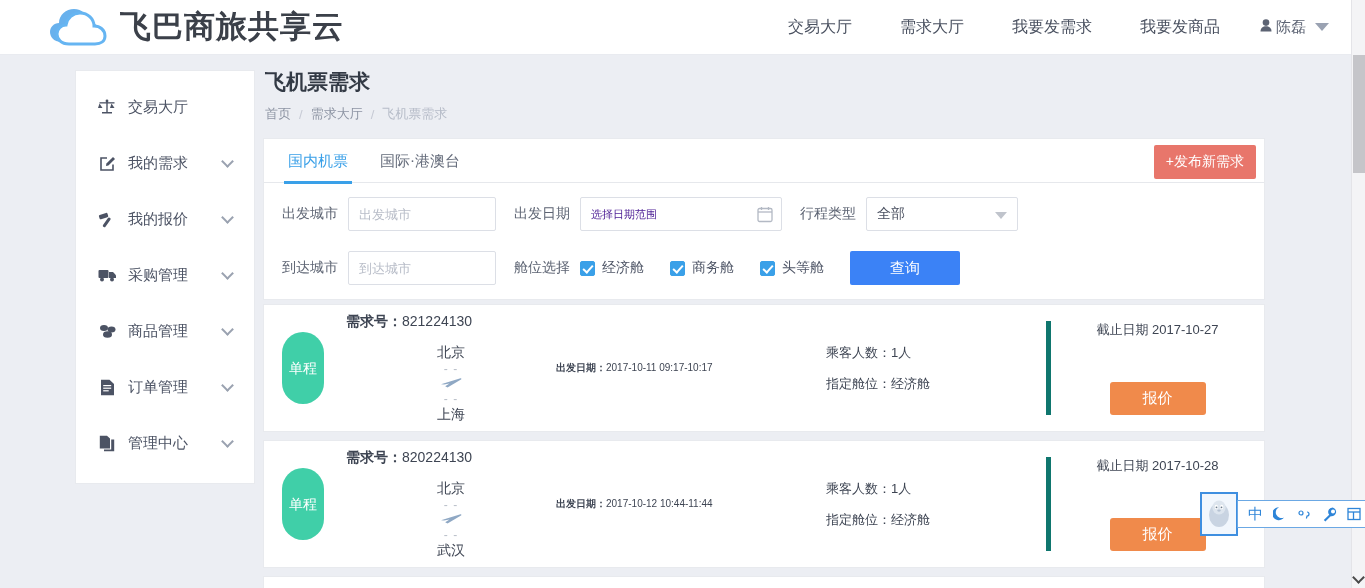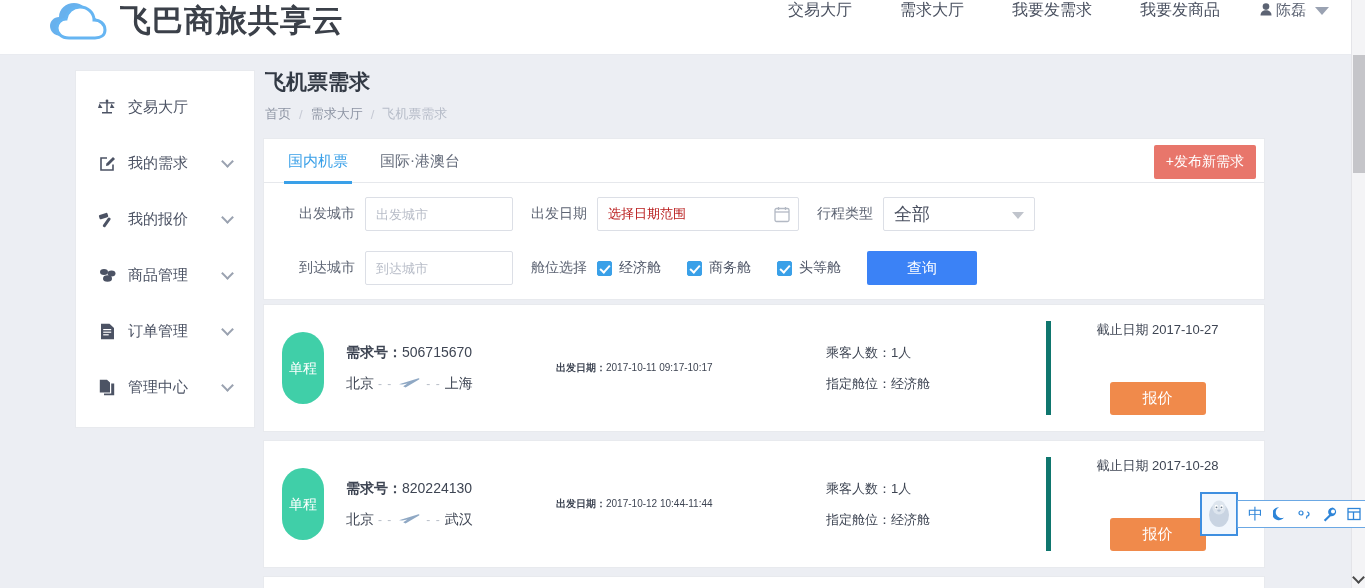--- a/index.html
+++ b/index.html
@@ -11,21 +11,21 @@
     background: #eceef3;
   }
   .page { position: relative; width: 1365px; height: 588px; background: #eceef3; overflow: hidden; }
 
   
   .header {
     position: absolute; top: 0; left: 0;
     width: 1351px; height: 55px;
     background: #ffffff;
     border-bottom: 1px solid #e9ebf0;
-    display: flex; align-items: flex-start; gap: 34px;
+    display: flex; align-items: center; gap: 34px;
   }
   .brand { display: flex; align-items: center; margin-left: 48px; }
   .brand-cloud { width: 62px; height: 40px; position: relative; margin-right: 10px; }
   .brand-text {
     font-size: 31px; font-weight: bold; color: #3b4049;
     letter-spacing: 1px; font-family: "DejaVu Sans", sans-serif;
   }
   .nav { margin-left: auto; display: flex; align-items: center; margin-right: 22px; }
   .nav-item {
     font-size: 16px; color: #4a5160; margin-left: 48px;
@@ -92,43 +92,43 @@
   }
   .publish-btn {
     position: absolute; right: 8px; top: 6px;
     background: #e8766b; color: #fff;
     font-size: 14px; padding: 8px 12px;
     border: none; cursor: pointer; font-family: inherit;
     border-radius: 2px;
   }
 
   
-  .searchbar { padding: 14px 0 12px 17px; }
+  .searchbar { padding: 14px 0 12px 0; }
   .frow { display: flex; align-items: center; margin-bottom: 10px; }
   .frow:last-child { margin-bottom: 2px; margin-top: 20px; }
   .flabel { font-size: 14px; color: #5d6473; width: 74px; text-align: right; margin-right: 10px; white-space: nowrap; }
   .finput {
     width: 148px; height: 34px; border: 1px solid #dcdfe6;
     background: #fff; font-size: 13px; color: #333; padding: 0 10px;
     outline: none; font-family: inherit; border-radius: 2px;
   }
   .finput::placeholder { color: #b8bdc8; }
   .fdate {
     position: relative; width: 202px; height: 34px;
     border: 1px solid #dcdfe6; background: #fff; border-radius: 2px;
     display: flex; align-items: center; padding: 0 10px;
   }
-  .fdate .ph { font-size: 13px; color: #b91c1c; }
+  .fdate .ph { font-size: 11px; color: #4c1d95; }
   .cal-icon { position: absolute; right: 8px; top: 8px; color: #b3b9c4; }
   .fselect {
     position: relative; width: 152px; height: 34px;
     border: 1px solid #dcdfe6; background: #fff; border-radius: 2px;
     display: flex; align-items: center; padding: 0 10px; cursor: pointer;
   }
-  .fselect .val { font-size: 18px; color: #4a5060; }
+  .fselect .val { font-size: 14px; color: #4a5060; }
   .sel-caret {
     position: absolute; right: 10px; top: 14px;
     width: 0; height: 0;
     border-left: 6px solid transparent; border-right: 6px solid transparent;
     border-top: 7px solid #c0c4cc;
   }
   .cb-group { display: flex; align-items: center; }
   .cb { display: flex; align-items: center; margin-right: 26px; cursor: pointer; }
   .cb-box {
     width: 15px; height: 15px; background: #3aa0e8; border: 1px solid #3aa0e8;
@@ -159,21 +159,21 @@
   .badge {
     width: 42px; height: 72px; border-radius: 21px;
     display: flex; flex-direction: column; align-items: center; justify-content: center;
     color: #fff; font-size: 14px; line-height: 19px;
     margin-left: 18px; margin-right: 22px; flex: none;
   }
   .badge.oneway { background: #40cfa8; }
   .col-route { width: 210px; flex: none; }
   .c-line { font-size: 14px; color: #3e4553; margin-bottom: 13px; white-space: nowrap; }
   .c-line b { font-weight: bold; }
-  .route { display: flex; align-items: center; font-size: 14px; color: #3e4553; }
+  .route { display: flex; align-items: center; font-size: 14px; color: #3e4553; flex-direction: column; }
   .dash { color: #b9bfc9; margin: 0 4px; letter-spacing: 1px; font-size: 12px; }
   .plane { color: #8fa8c4; margin: 0 2px; }
   .col-date { width: 270px; flex: none; font-size: 10px; color: #3e4553; white-space: nowrap; }
   .col-pax { width: 200px; flex: none; }
   .col-pax .c-line { font-size: 13px; }
   .col-right {
     border-left: 5px solid #0f766e;
     width: 218px; flex: none; height: 94px; margin-left: auto;
     display: flex; flex-direction: column; align-items: center; justify-content: space-between;
   }
@@ -287,20 +287,32 @@
       <span class="sicon">
         <svg width="18" height="17" viewBox="0 0 18 17" fill="#4c5364">
           <rect x="1" y="3" width="9" height="4.5" rx="1.2" transform="rotate(-18 5 5)"></rect>
           <rect x="7.5" y="6" width="3" height="11" rx="1.2" transform="rotate(35 9 11)"></rect>
         </svg>
       </span>
       <span class="slabel">我的报价</span>
       <span class="chev"></span>
     </div>
 
+    <div class="side-item">
+      <span class="sicon">
+        <svg width="19" height="14" viewBox="0 0 19 14" fill="#4c5364">
+          <rect x="0.5" y="2" width="10" height="8" rx="1"></rect>
+          <path d="M11 4 H15 L18 7.2 V10 H11 Z"></path>
+          <circle cx="4" cy="11.4" r="2"></circle>
+            <circle cx="14" cy="11.4" r="2"></circle>
+        </svg>
+      </span>
+      <span class="slabel">采购管理</span>
+      <span class="chev"></span>
+    </div>
 
     <div class="side-item">
       <span class="sicon">
         <svg width="19" height="16" viewBox="0 0 19 16" fill="#4c5364">
           <ellipse cx="6" cy="5" rx="4" ry="3"></ellipse>
             <ellipse cx="13.5" cy="6.5" rx="4" ry="3"></ellipse>
           <ellipse cx="9.5" cy="11.5" rx="4.5" ry="3.2"></ellipse>
         </svg>
       </span>
       <span class="slabel">商品管理</span>
@@ -394,21 +406,21 @@
         </div>
       </div>
     </div>
 
     <div class="cards">
 
       <div class="card">
         <div class="badge oneway">单程</div>
         <div class="col-route">
           <div class="c-line">
-            <b>需求号：</b><span>506715670</span>
+            <b>需求号：</b><span>821224130</span>
           </div>
           <div class="route">
             <span>北京</span>
             <span class="dash">- -</span>
             <span class="plane">
               <svg width="22" height="13" viewBox="0 0 22 13" fill="#8fa8c4">
                 <path d="M1 8.2 L20.5 2.2 C21.4 1.9 21.8 3 21 3.5 L7.5 11.5 L5.2 10.3 L9.5 7.4 L4 8.6 Z"></path>
               </svg>
             </span>
             <span class="dash">- -</span>

